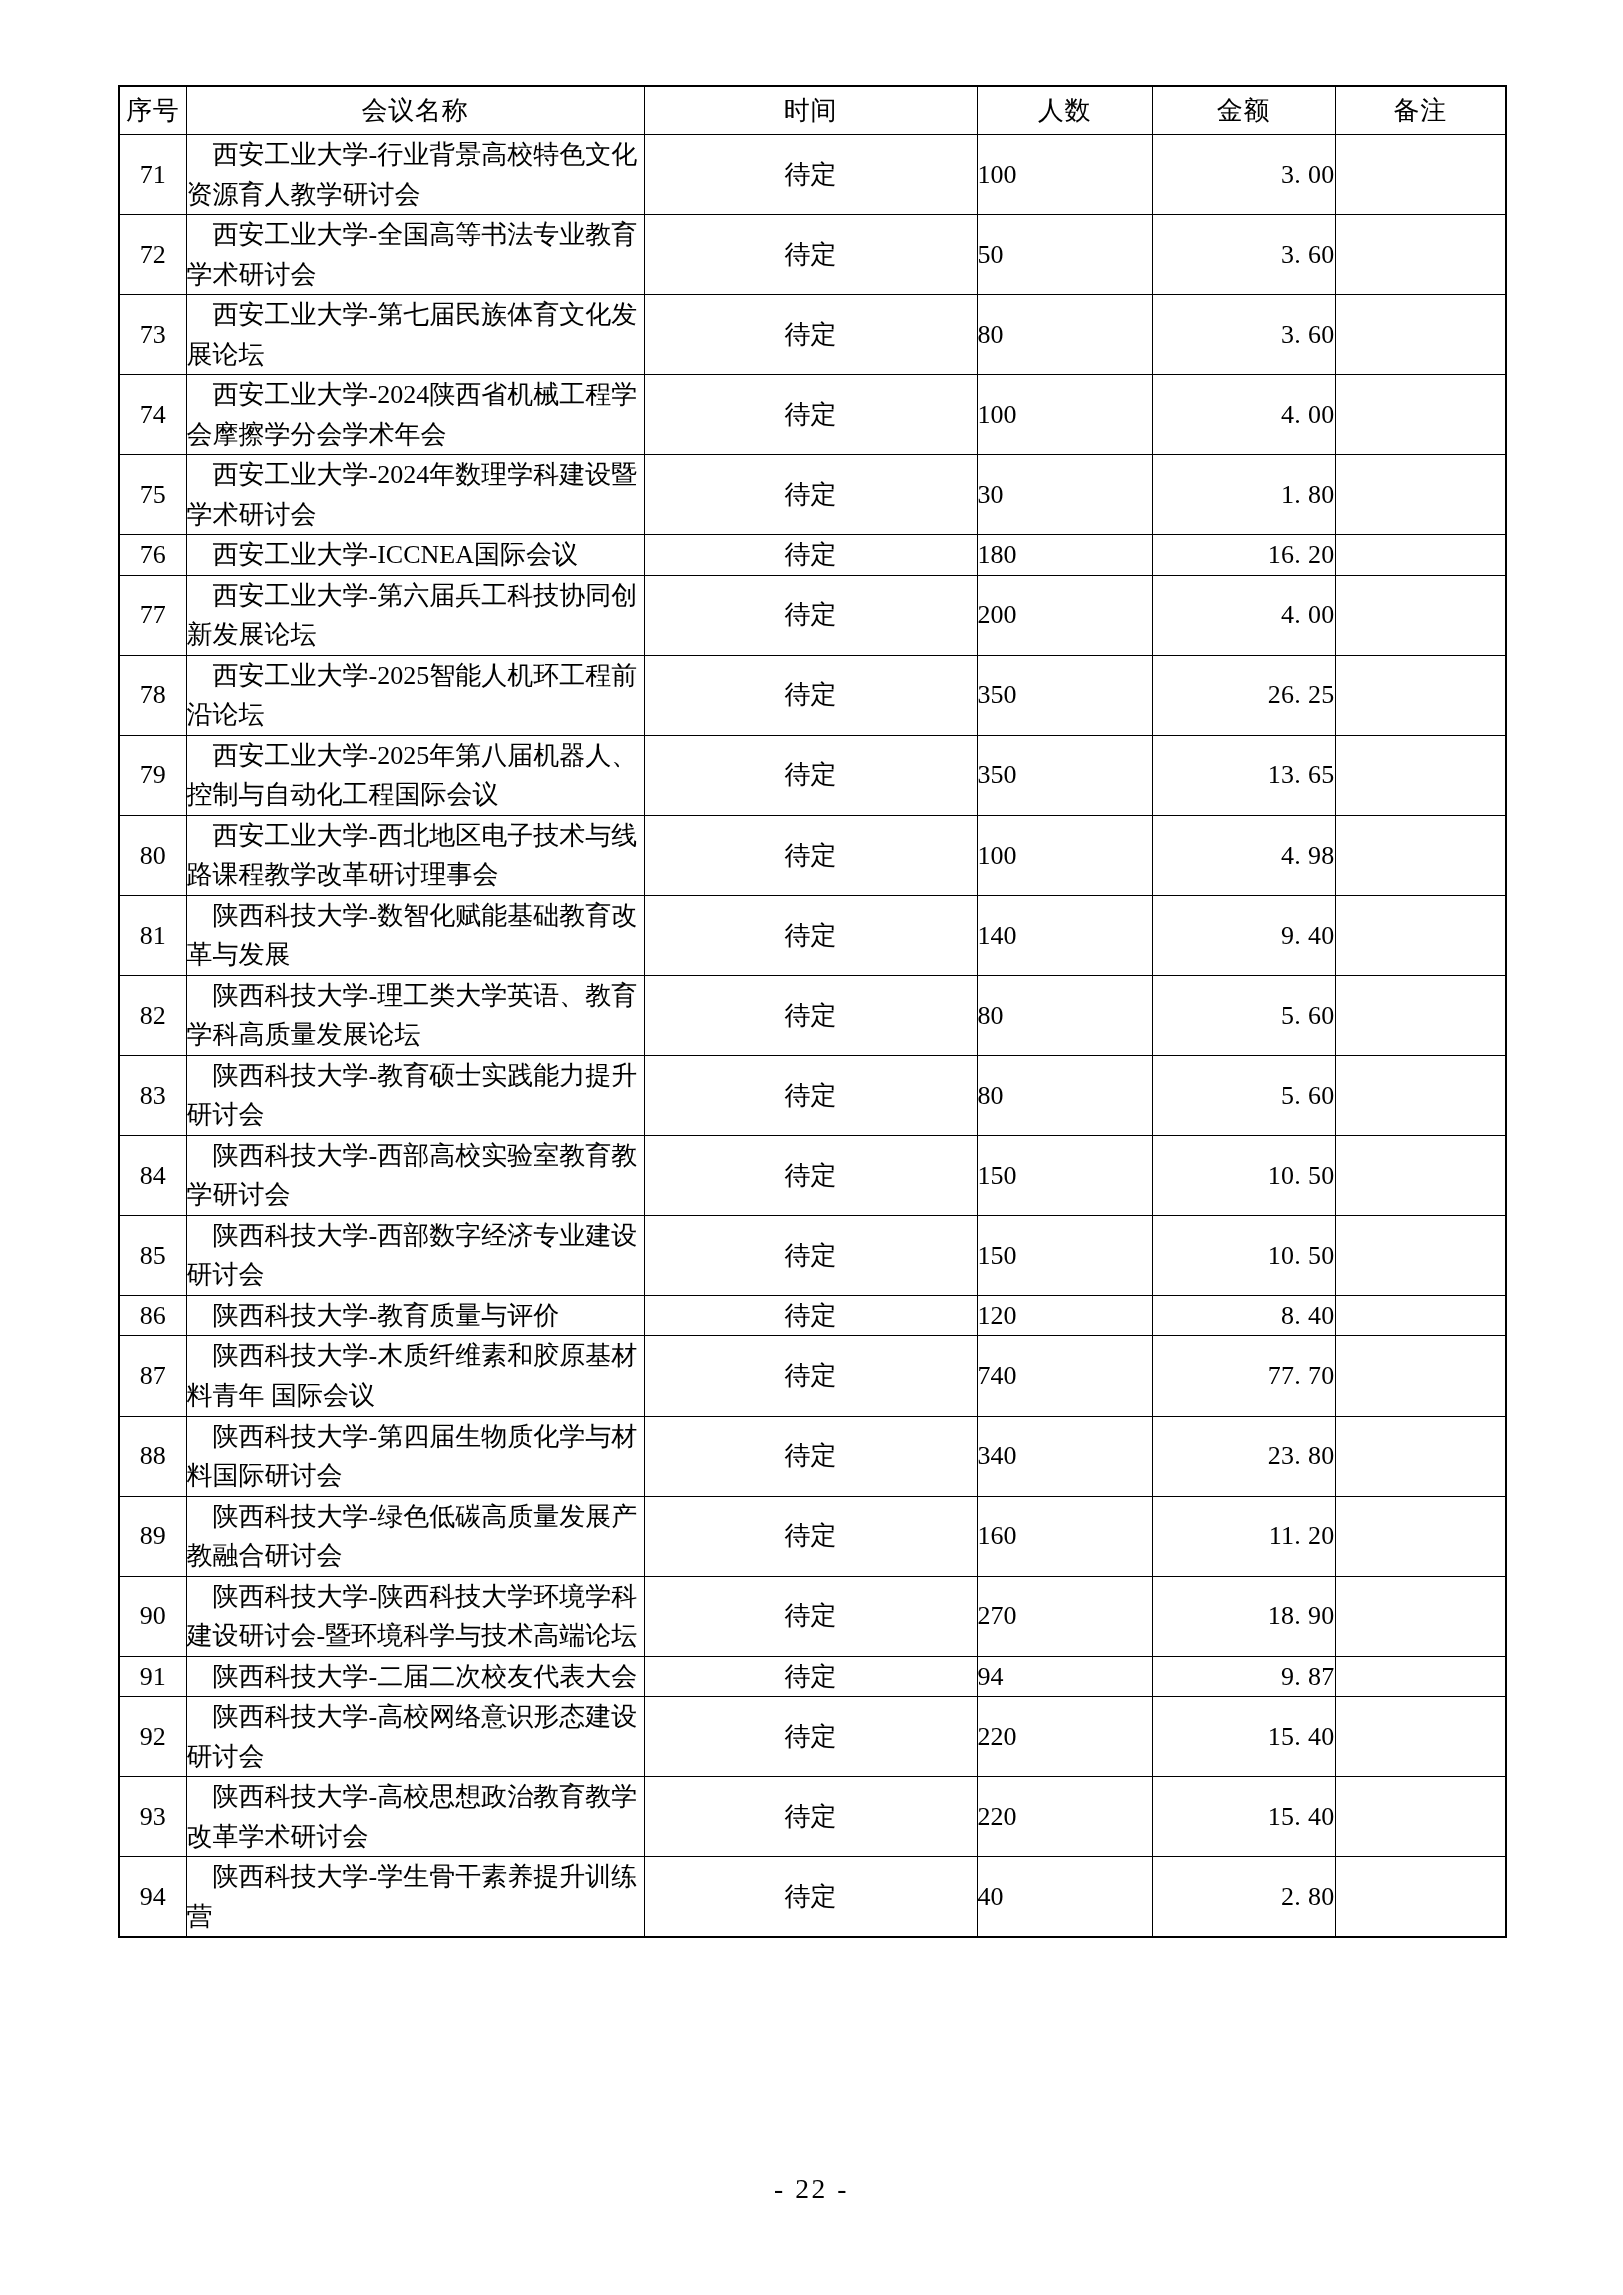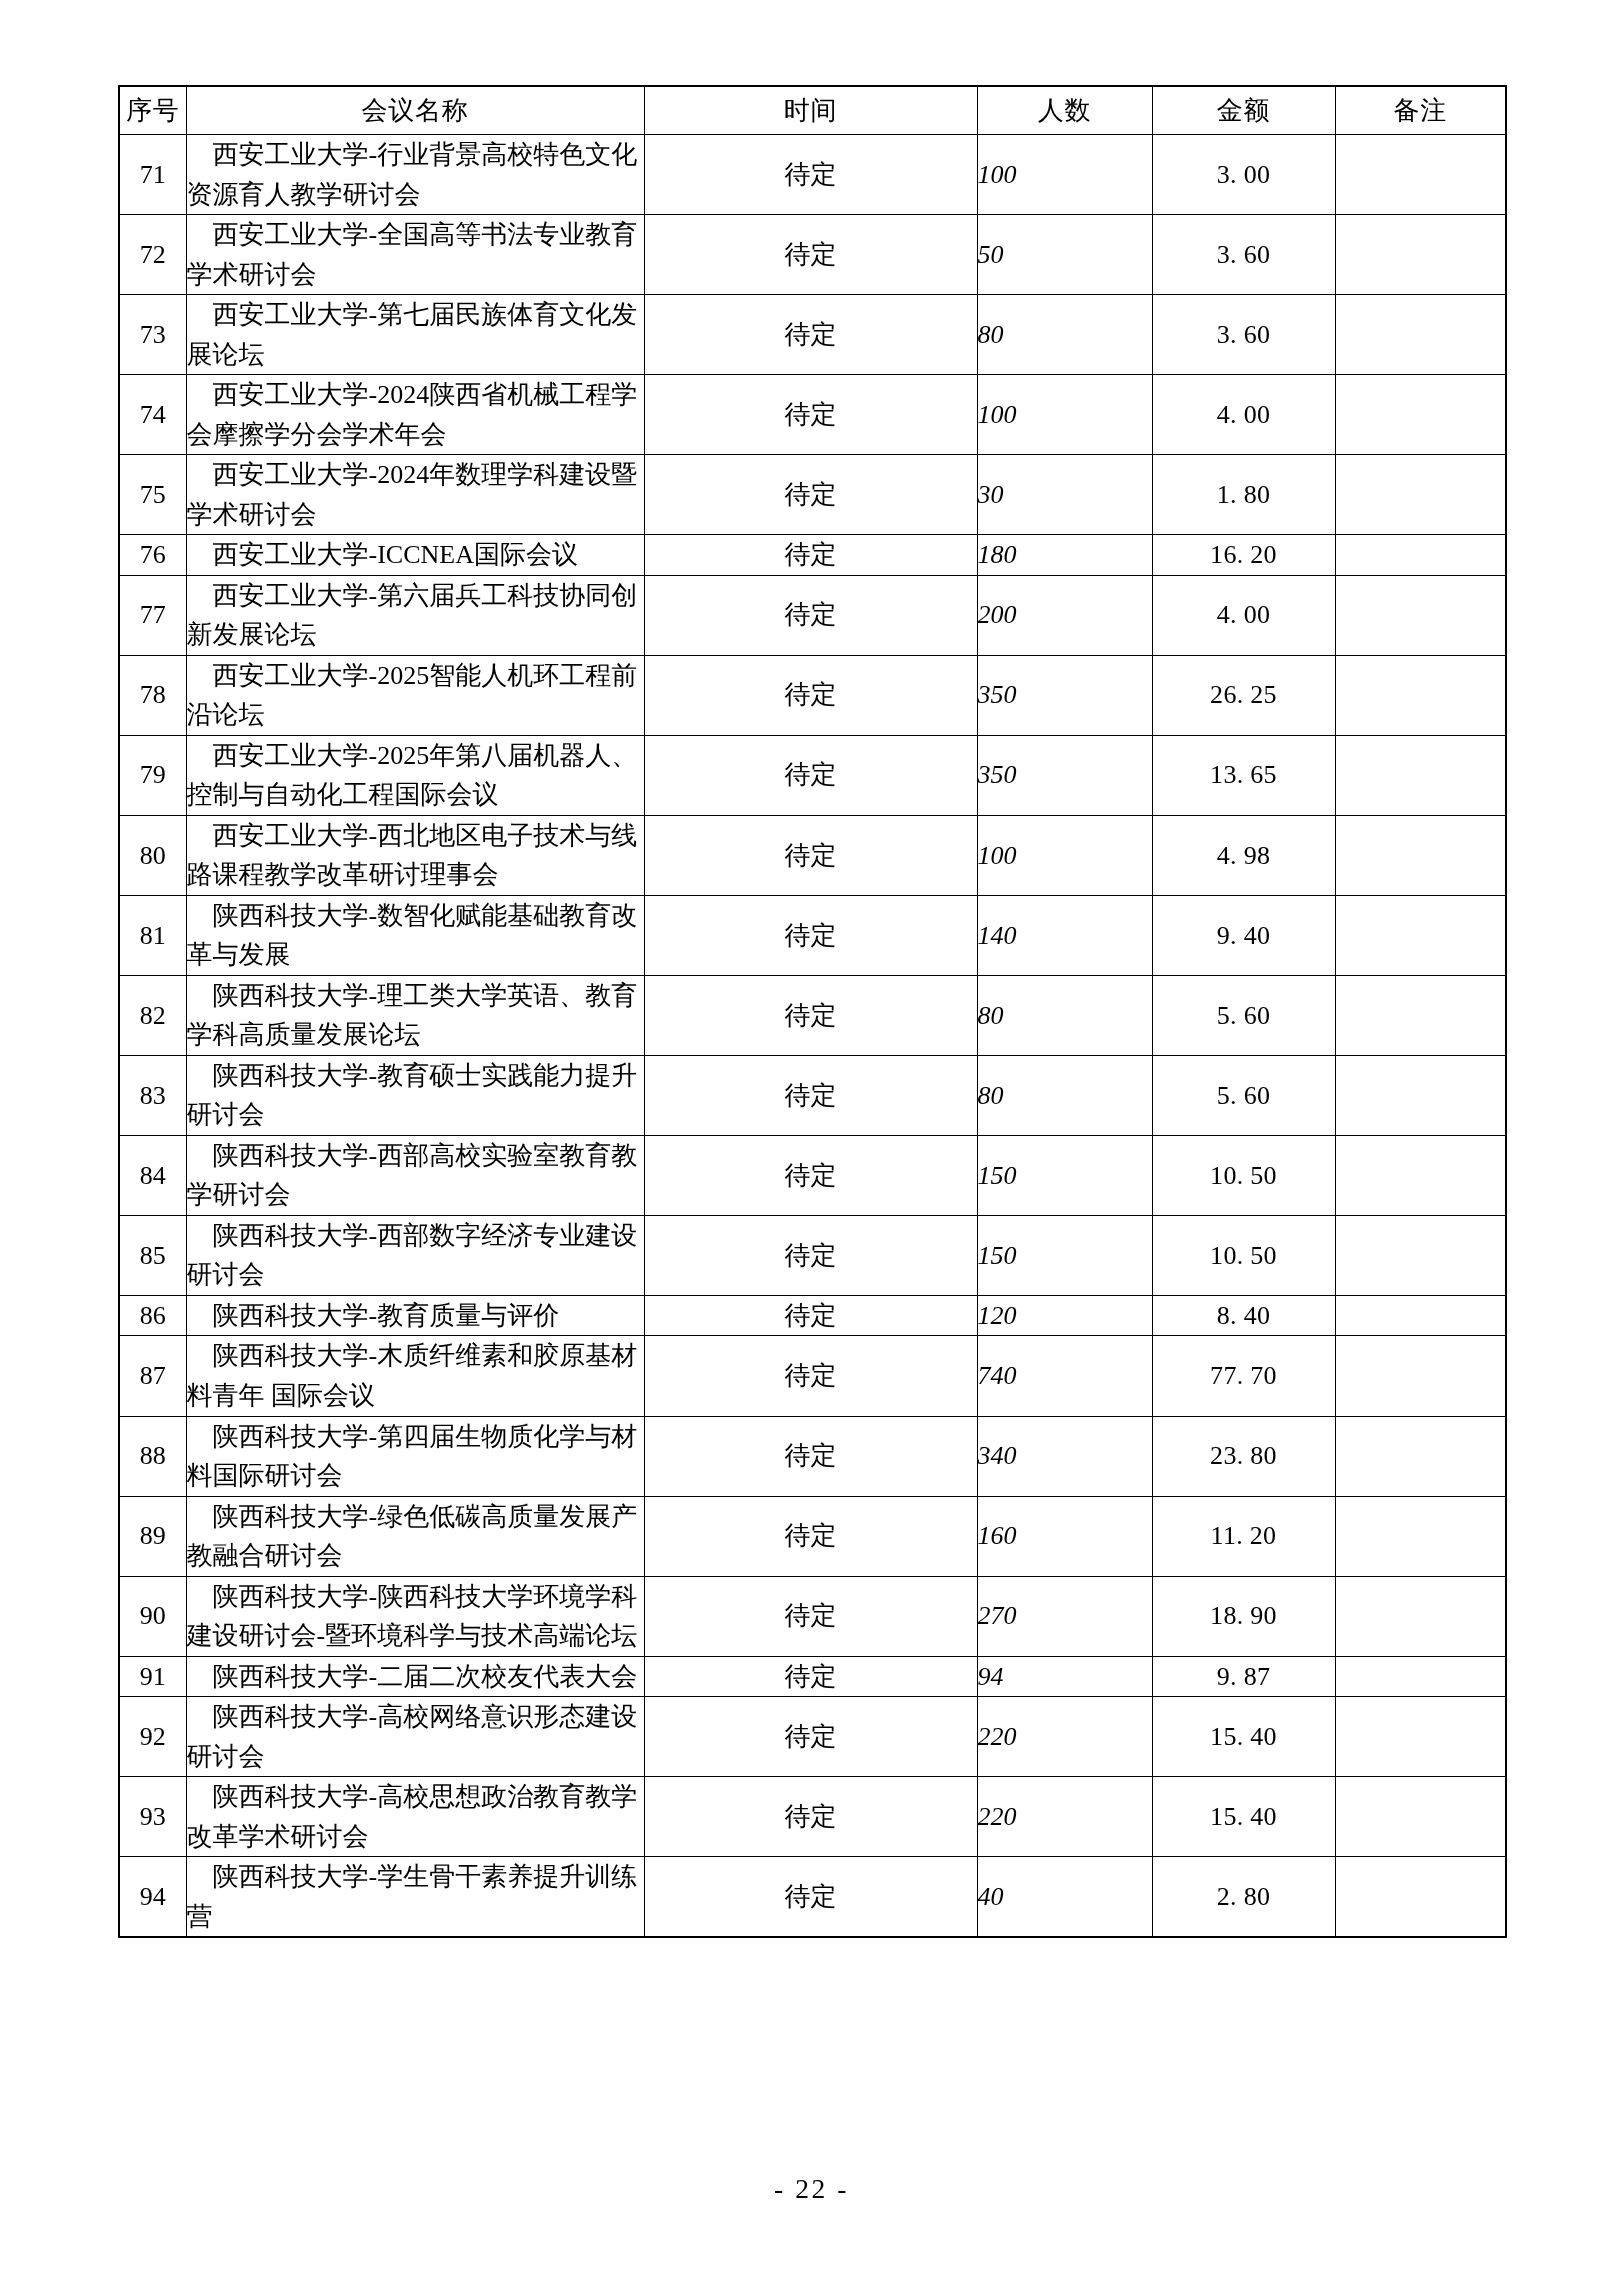--- a/index.html
+++ b/index.html
@@ -73,24 +73,23 @@
     text-indent: 26px;
     word-break: break-all;
   }
   td.time {
     text-align: center;
     padding-left: 17px;
   }
   td.cnt {
     text-align: left;
     padding-left: 26px;
-    font-style: italic;
   }
   td.amt {
-    text-align: center;
+    text-align: right;
     padding-left: 17px;
     letter-spacing: 0.3px;
   }
   td.note {
     text-align: center;
   }
   .page-number {
     position: absolute;
     left: 0;
     top: 2173px;

